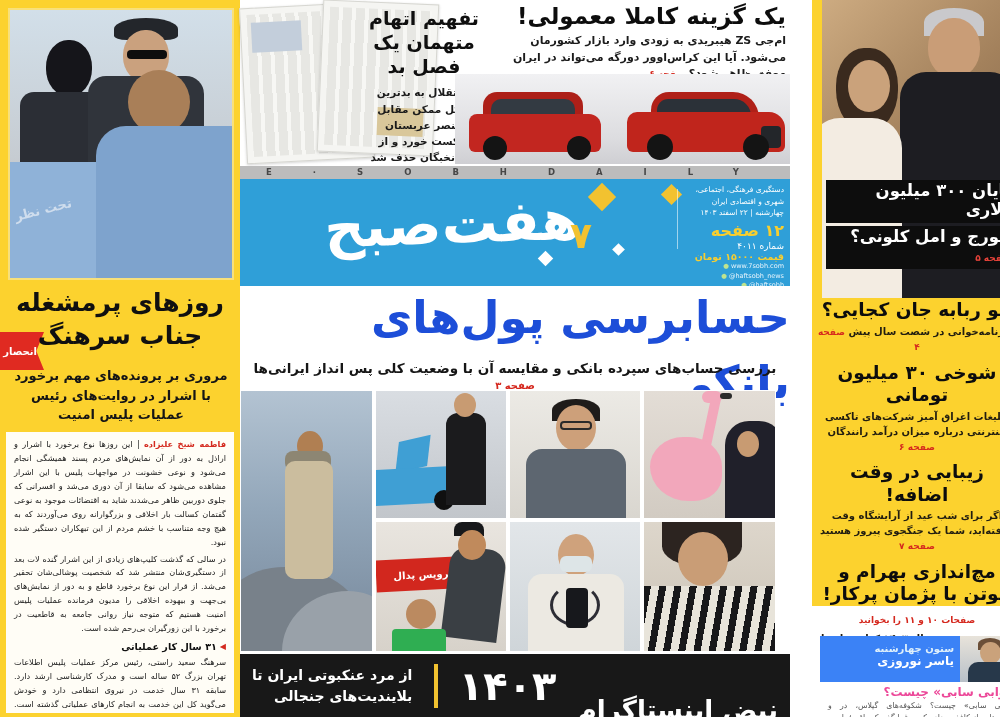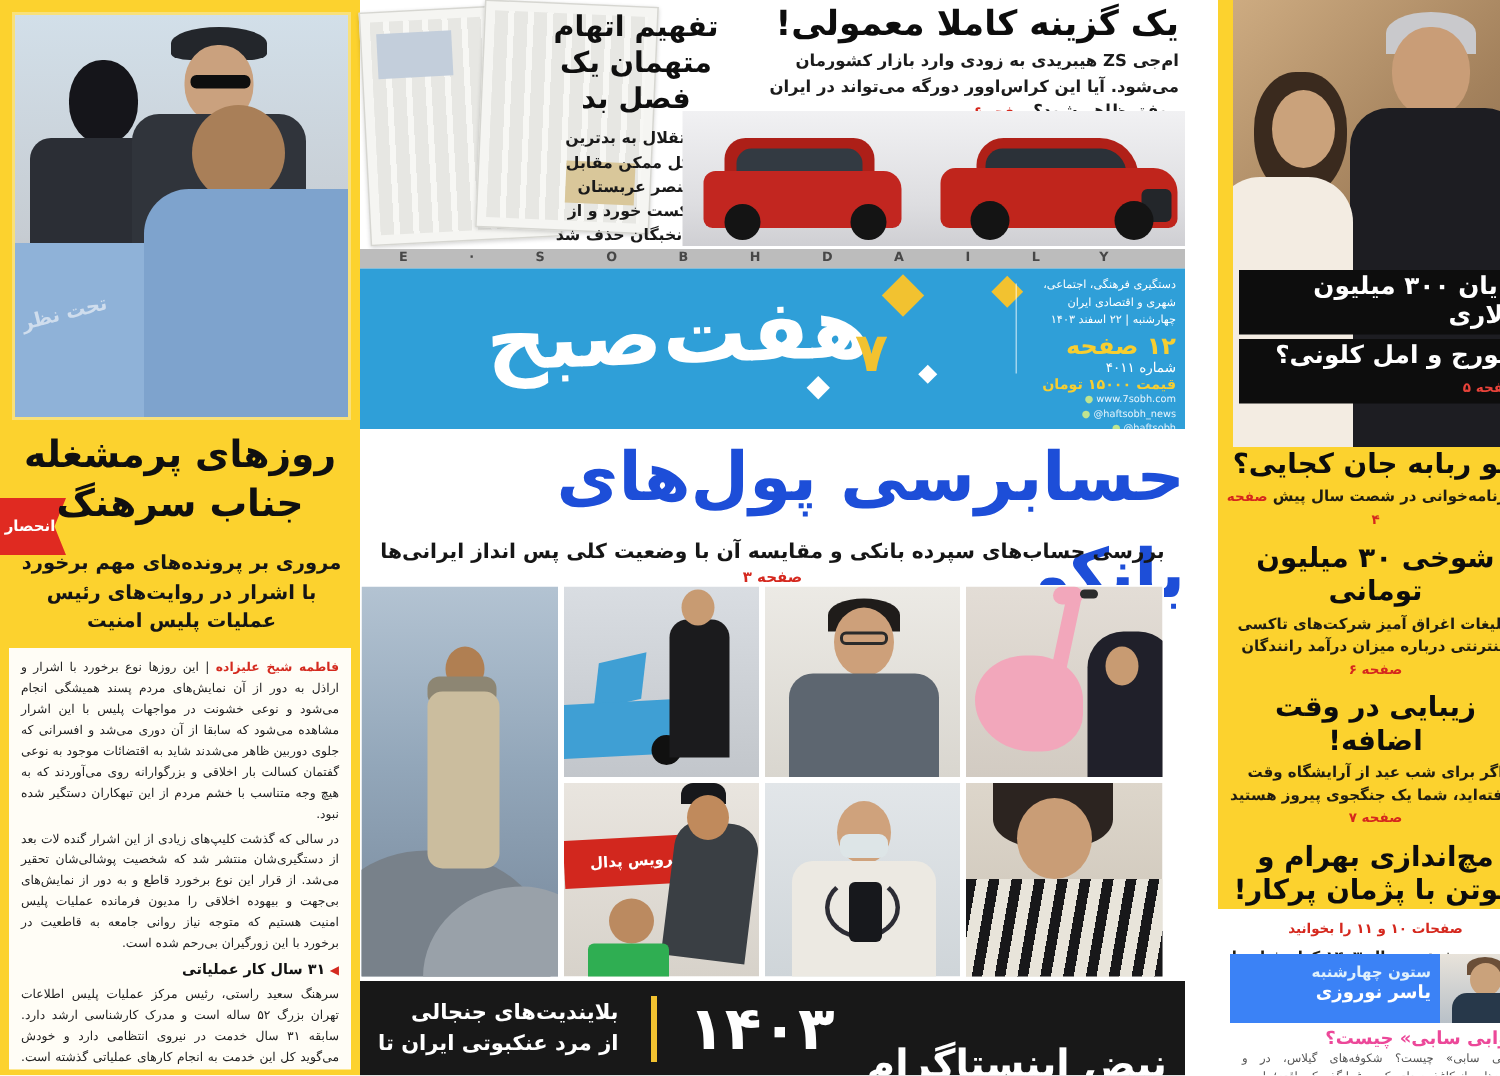--- a/index.html
+++ b/index.html
@@ -337,22 +337,22 @@
         <div class="str-head"></div>
         <div class="str-shirt"></div>
       </div>
     </div>
 
     <div class="bottom-banner">
       <div class="bb-title">نبض اینستاگرام</div>
       <div class="bb-year">۱۴۰۳</div>
       <div class="bb-bar"></div>
       <div class="bb-sub">
+        <div>از مرد عنکبوتی ایران تا</div>
         <div>بلایندیت‌های جنجالی</div>
-        <div>از مرد عنکبوتی ایران تا</div>
       </div>
     </div>
   </div>
 
   <div class="col-right">
     <div class="clooney">
       <div class="cl-hair"></div>
       <div class="cl-head"></div>
       <div class="cl-suit"></div>
       <div class="cl-whair"></div>

